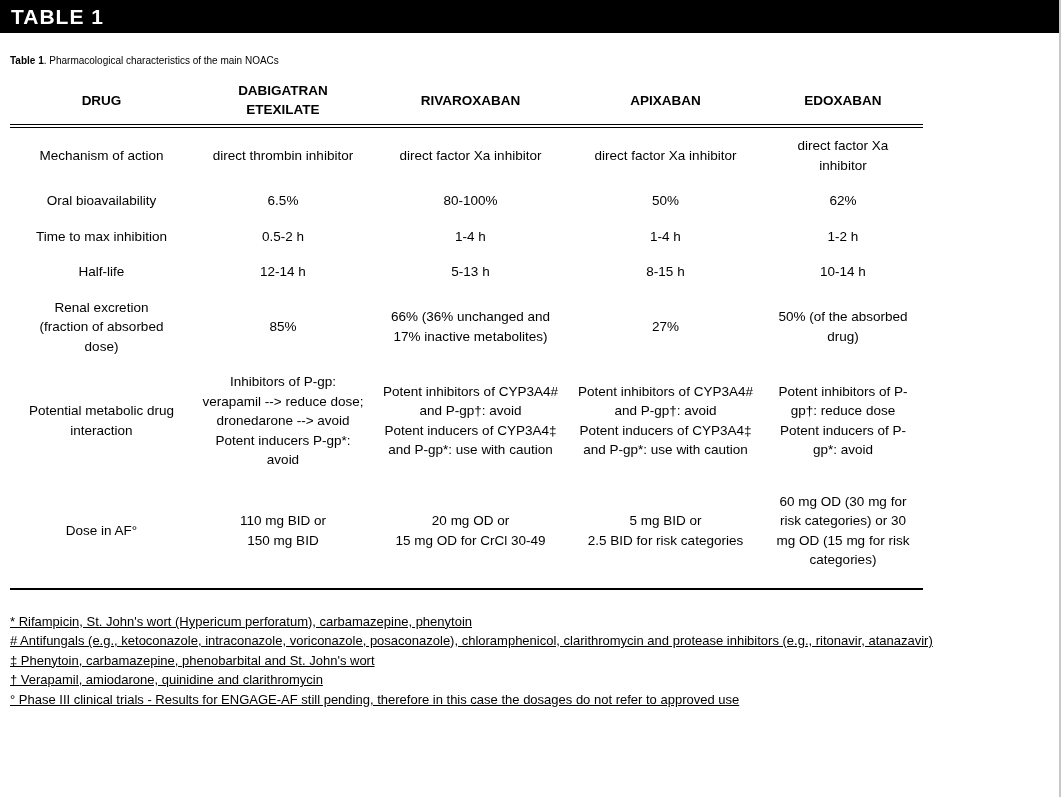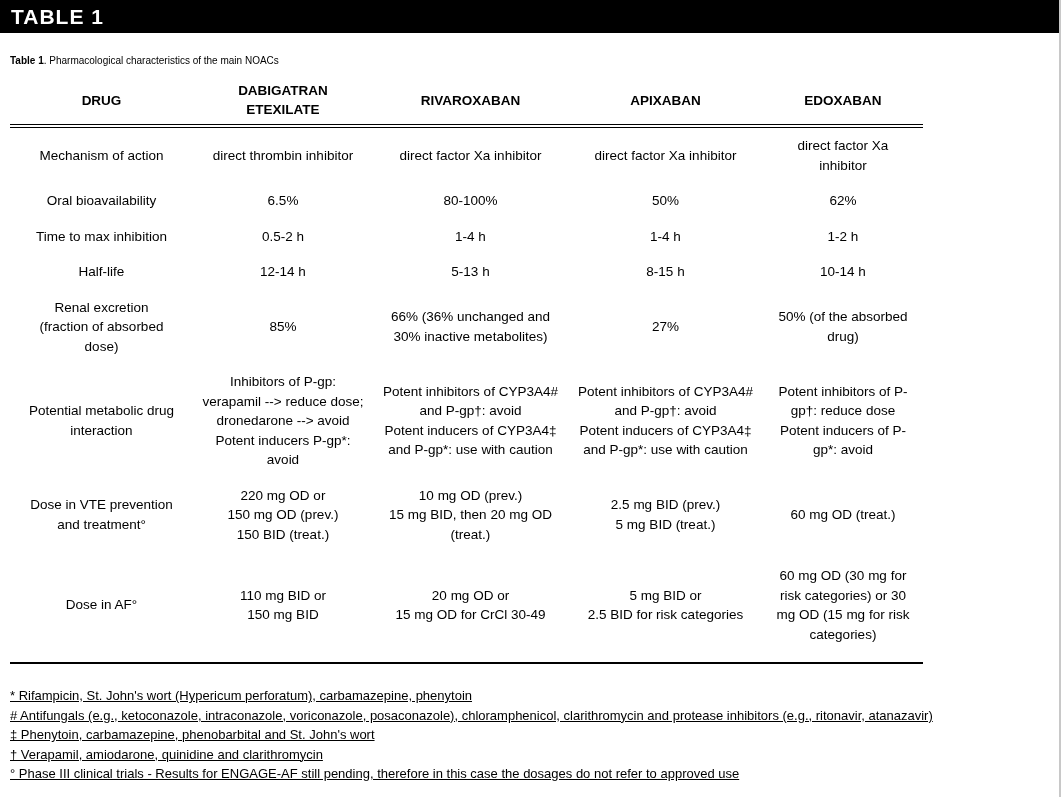--- a/index.html
+++ b/index.html
@@ -141,21 +141,21 @@
         <td>5-13 h</td>
         <td>8-15 h</td>
         <td>10-14 h</td>
       </tr>
       <tr>
         <th>Renal excretion
 (fraction of absorbed
 dose)</th>
         <td>85%</td>
         <td>66% (36% unchanged and
-30% inactive metabolites)</td>
+17% inactive metabolites)</td>
         <td>27%</td>
         <td>50% (of the absorbed
 drug)</td>
       </tr>
       <tr>
         <th>Potential metabolic drug
 interaction</th>
         <td>Inhibitors of P-gp:
 verapamil --&gt; reduce dose;
 dronedarone --&gt; avoid
@@ -168,33 +168,20 @@
         <td>Potent inhibitors of CYP3A4#
 and P-gp†: avoid
 Potent inducers of CYP3A4‡
 and P-gp*: use with caution</td>
         <td>Potent inhibitors of P-
 gp†: reduce dose
 Potent inducers of P-
 gp*: avoid</td>
       </tr>
       <tr>
-        <th>Dose in VTE prevention
-and treatment°</th>
-        <td>220 mg OD or
-150 mg OD (prev.)
-150 BID (treat.)</td>
-        <td>10 mg OD (prev.)
-15 mg BID, then 20 mg OD
-(treat.)</td>
-        <td>2.5 mg BID (prev.)
-5 mg BID (treat.)</td>
-        <td>60 mg OD (treat.)</td>
-      </tr>
-      <tr>
         <th>Dose in AF°</th>
         <td>110 mg BID or
 150 mg BID</td>
         <td>20 mg OD or
 15 mg OD for CrCl 30-49</td>
         <td>5 mg BID or
 2.5 BID for risk categories</td>
         <td>60 mg OD (30 mg for
 risk categories) or 30
 mg OD (15 mg for risk

